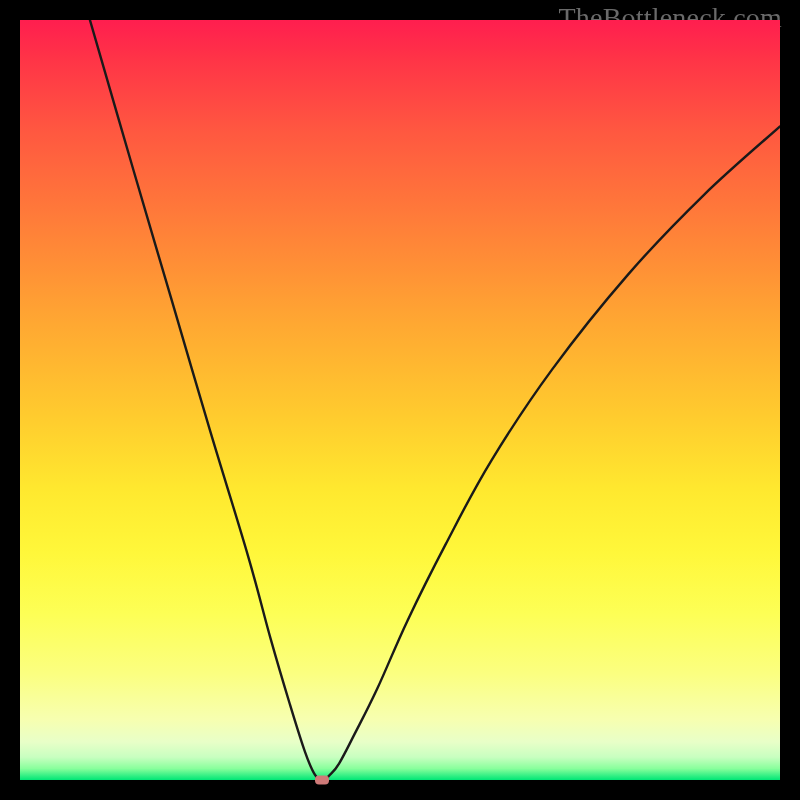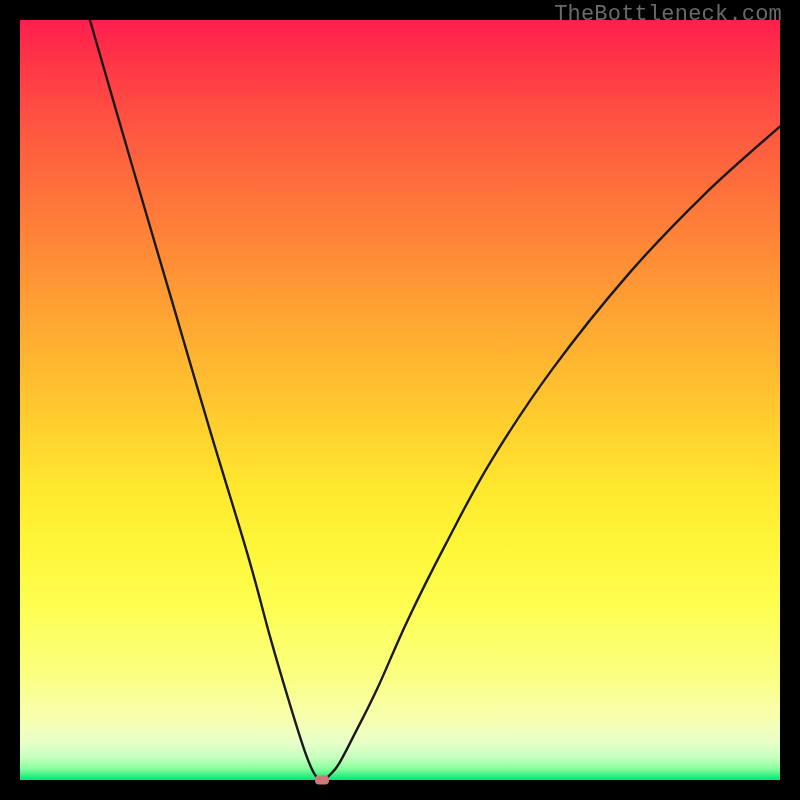--- a/index.html
+++ b/index.html
@@ -31,22 +31,22 @@
       #e8ffc8 95%,
       #c8ffc0 97%,
       #88ff9c 98.5%,
       #00e676 100%
     );
   }
   .watermark {
     position: absolute;
     top: 2px;
     right: 18px;
-    font-family: Liberation Mono, monospace;
-    font-size: 22px;
+    font-family: Liberation Serif, serif;
+    font-size: 28px;
     color: #6a6a6a;
     letter-spacing: 0.2px;
   }
   svg.curve {
     position: absolute;
     left: 0;
     top: 0;
     width: 760px;
     height: 760px;
   }

